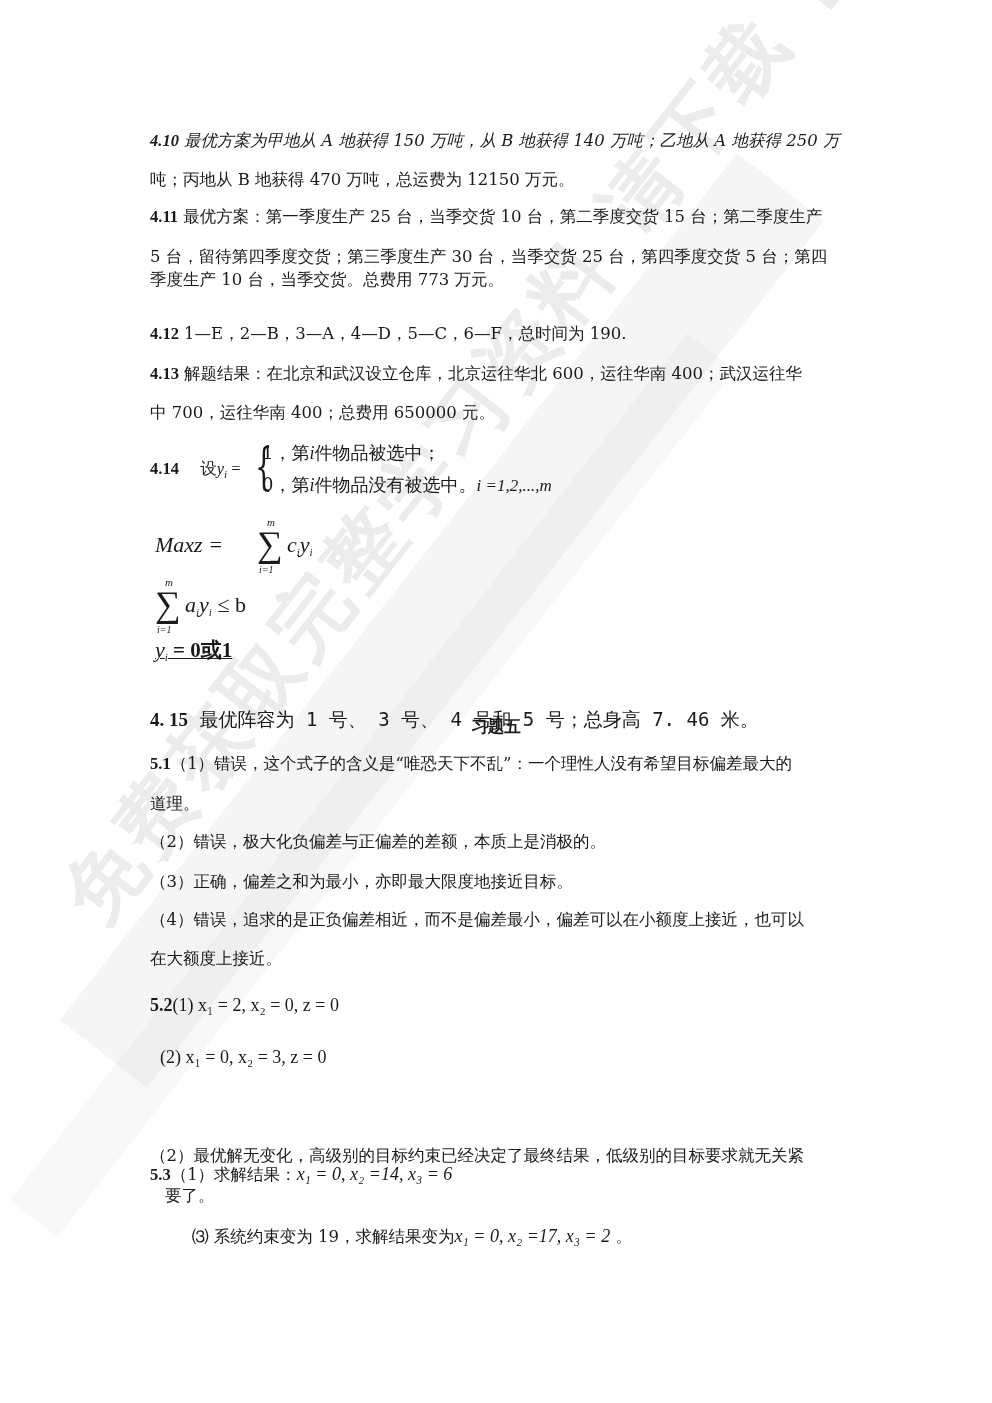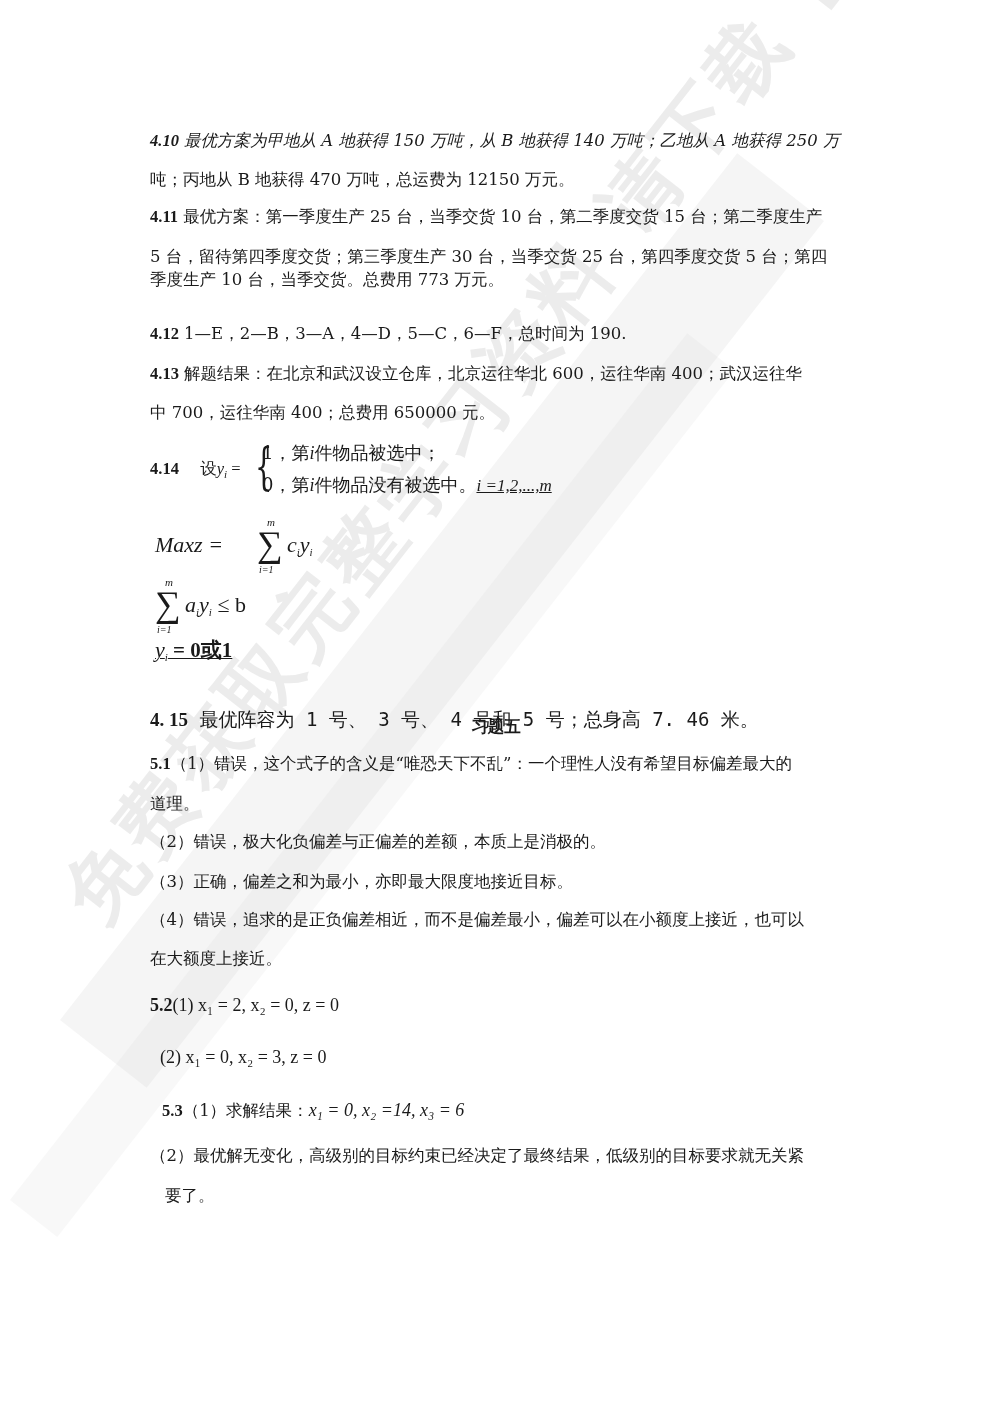--- a/index.html
+++ b/index.html
@@ -53,21 +53,21 @@
 
   <div class="p" style="top:459px;">
     <span class="b">4.14</span>
     <span style="margin-left:16px;">设</span><span class="m">y</span><sub class="m">i</sub><span class="mr"> =</span>
   </div>
   <div class="brace" style="left:255px; top:442px;">{</div>
   <div class="p" style="left:262px; top:443px; font-size:18px;">
     <span>1，第</span><span class="m">i</span><span>件物品被选中；</span>
   </div>
   <div class="p" style="left:262px; top:475px; font-size:18px;">
-    <span>0，第</span><span class="m">i</span><span>件物品没有被选中。</span><span class="m" style="font-size:17px;text-decoration:underline;">i =1,2,...,m</span>
+    <span>0，第</span><span class="m">i</span><span>件物品没有被选中。</span><span class="m" style="font-size:17px;">i =1,2,...,m</span>
   </div>
 
   <div class="sum" style="left:155px; top:520px; width:300px; height:60px;">
     <span class="big" style="position:absolute; left:0; top:12px;">Maxz = </span>
     <span class="lim" style="left:112px; top:-4px;">m</span>
     <span class="sigma" style="position:absolute; left:102px; top:6px;">∑</span>
     <span class="lim" style="left:104px; top:44px; font-size:10px;">i=1</span>
     <span class="big" style="position:absolute; left:132px; top:12px;"><span>c</span><sub>i</sub><span>y</span><sub>i</sub></span>
   </div>
 
@@ -97,19 +97,22 @@
   <div class="p" style="top:910px;">（4）错误，追求的是正负偏差相近，而不是偏差最小，偏差可以在小额度上接近，也可以</div>
   <div class="p" style="top:949px;">在大额度上接近。</div>
 
   <div class="p" style="top:995px; font-size:18px;">
     <span class="b">5.2</span><span class="mr">(1) </span><span class="mr">x₁ = 2, x₂ = 0, z = 0</span>
   </div>
   <div class="p" style="top:1047px; left:160px; font-size:18px;">
     <span class="mr">(2)  </span><span class="mr">x₁ = 0, x₂ = 3, z = 0</span>
   </div>
 
-  <div class="p" style="top:1100px;margin-left:12px;">
+  <div class="p" style="top:1164px;">
     <span class="b">5.3</span><span>（1）求解结果：</span><span class="m" style="font-size:18px;">x₁ = 0, x₂ =14, x₃ = 6</span>
   </div>
   <div class="p" style="top:1146px;">（2）最优解无变化，高级别的目标约束已经决定了最终结果，低级别的目标要求就无关紧</div>
   <div class="p" style="top:1186px;margin-left:15px;">要了。</div>
+  <div class="p" style="top:1226px; left:192px;">
+    <span>⑶ 系统约束变为 19，求解结果变为</span><span class="m" style="font-size:18px;">x₁ = 0, x₂ =17, x₃ = 2</span><span> 。</span>
+  </div>
 
 </div>
 
 </body></html>

